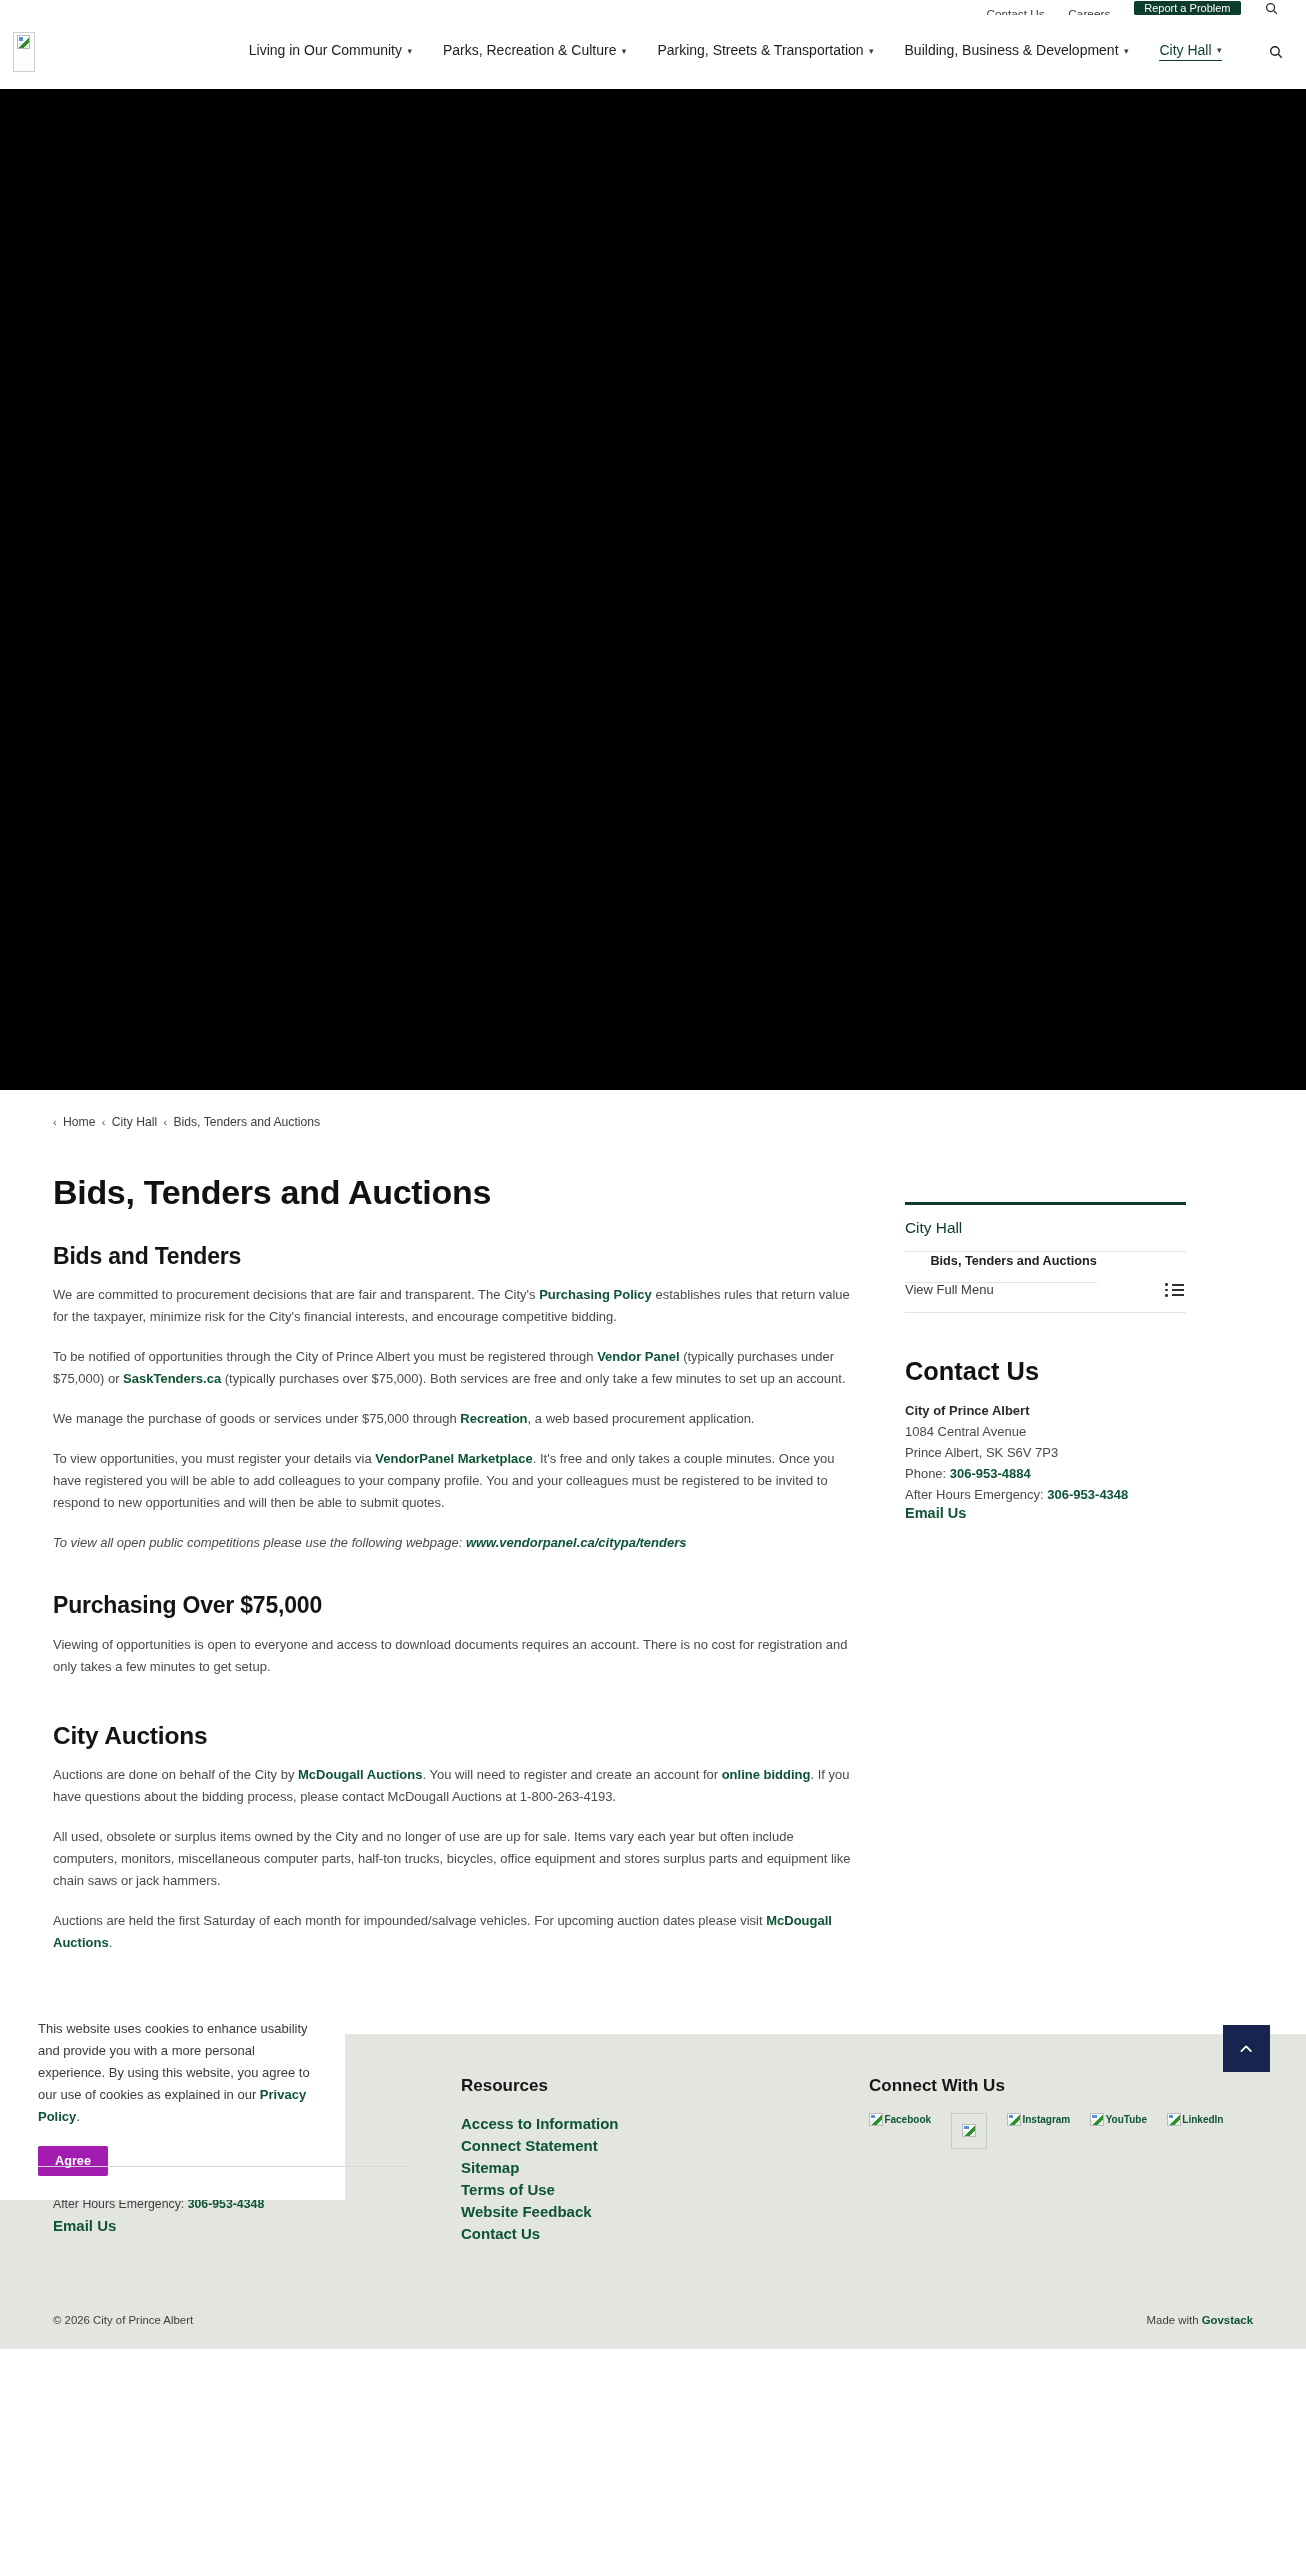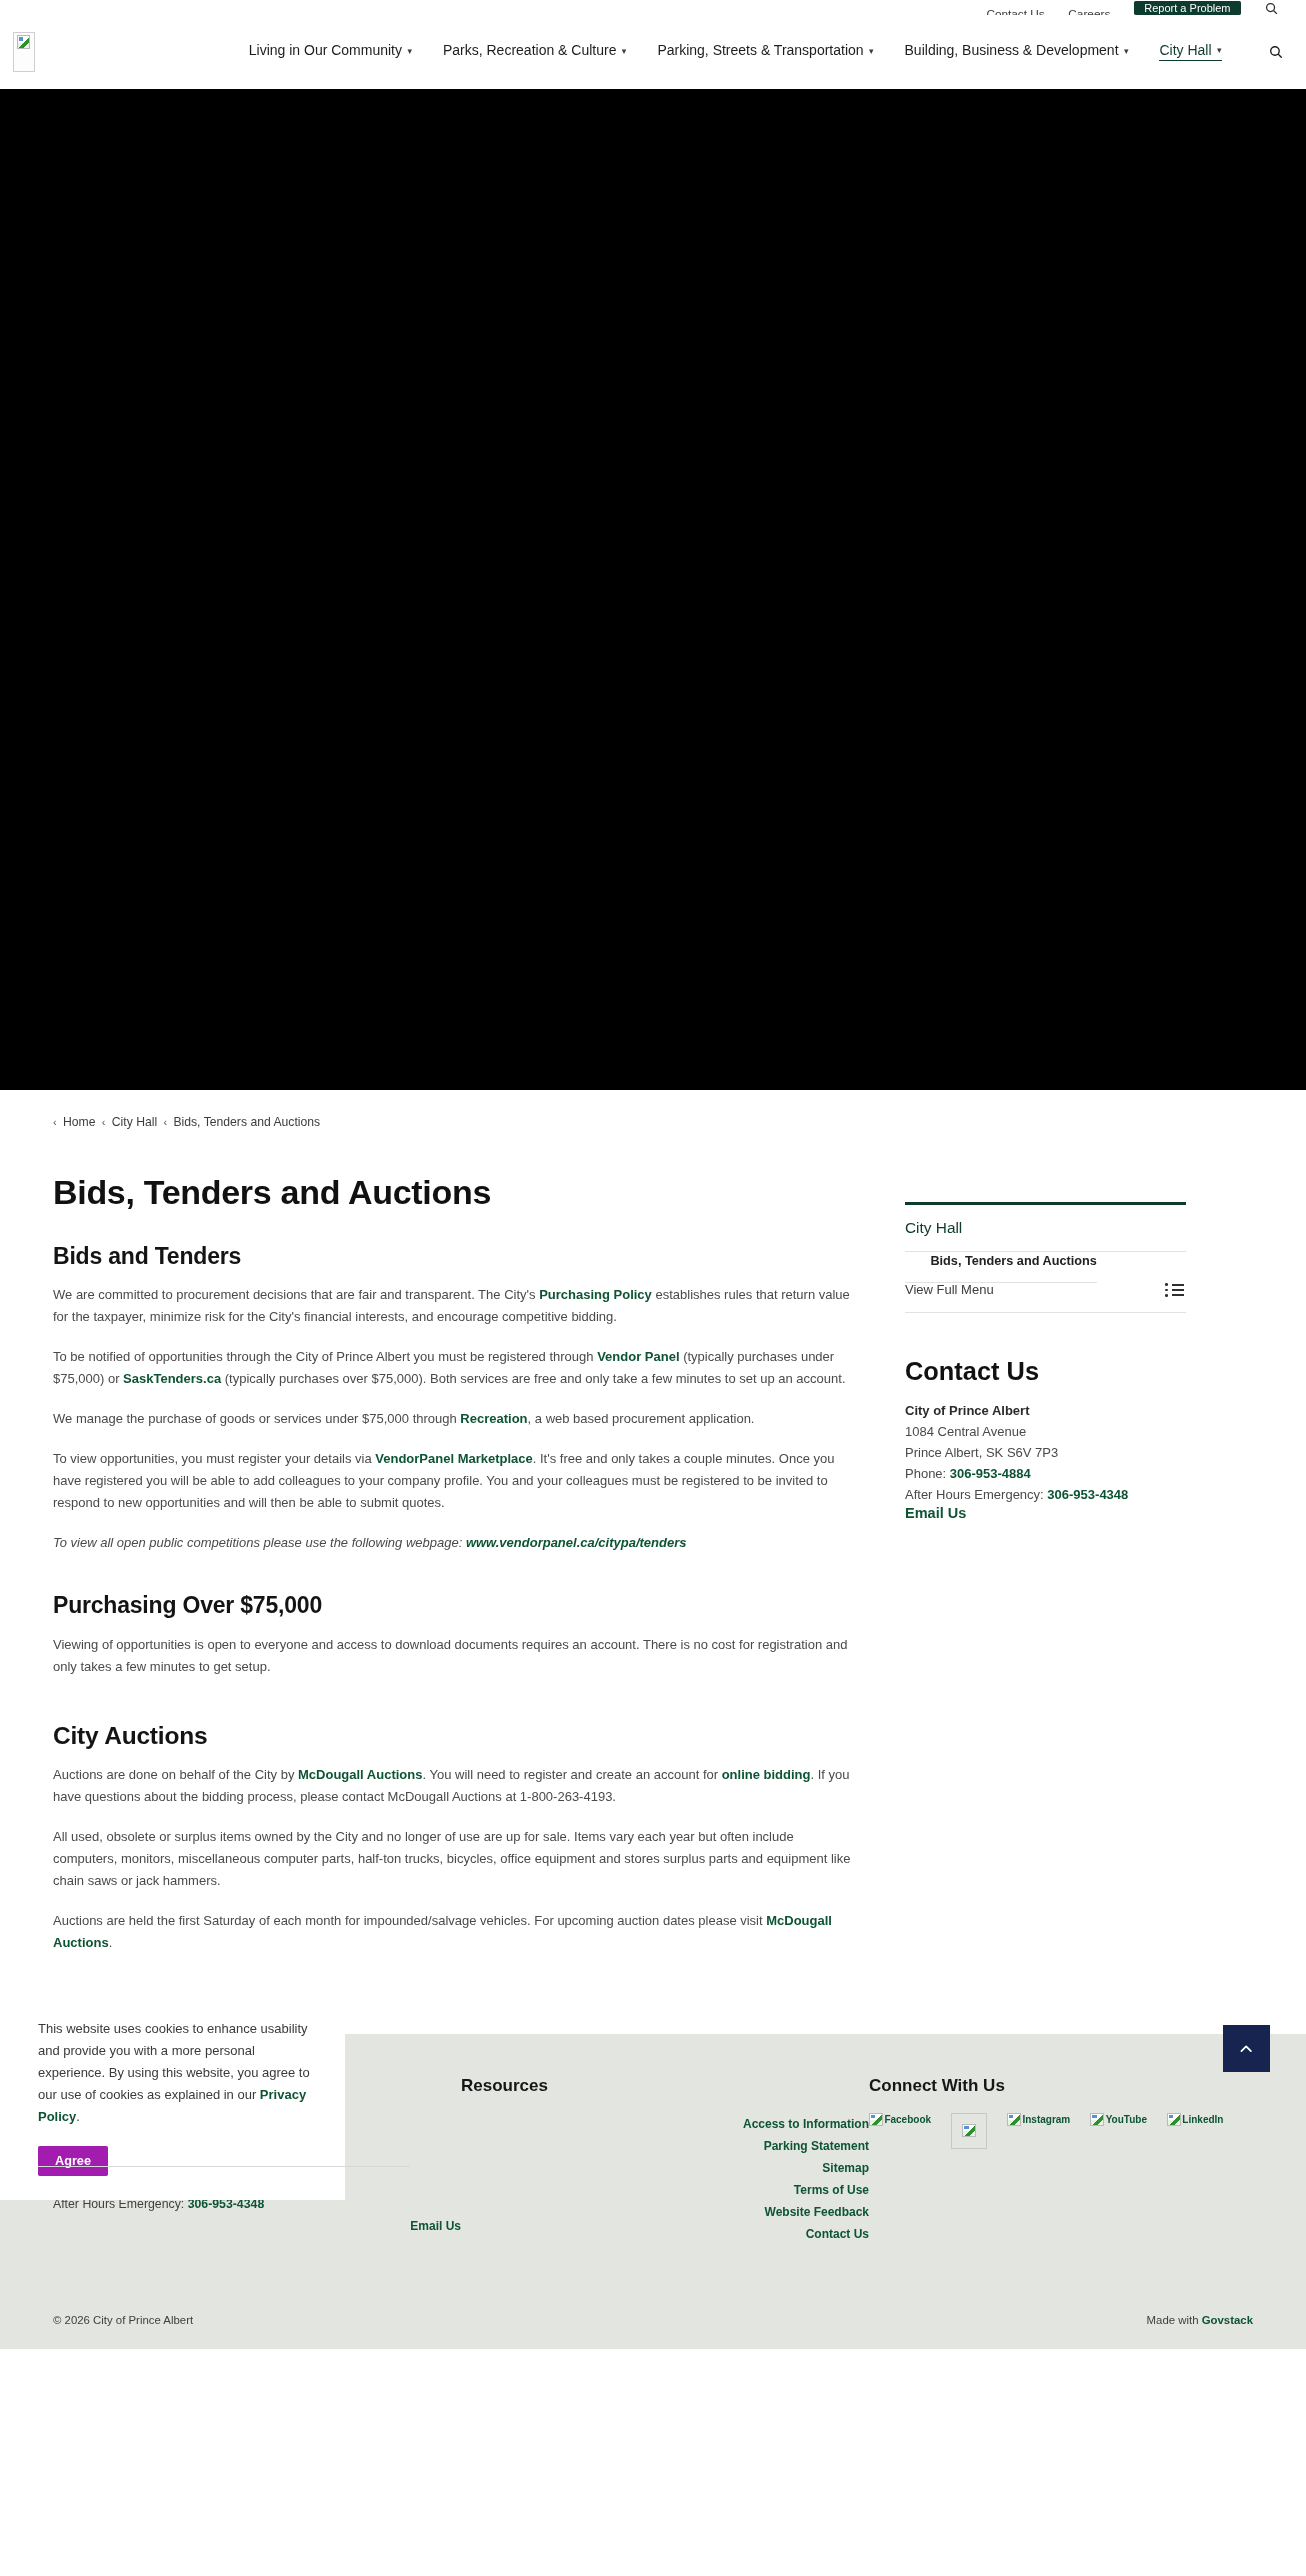--- a/index.html
+++ b/index.html
@@ -245,25 +245,24 @@
     font-size: 17px;
     font-weight: 700;
     color: #161616;
     margin-bottom: 16.3px;
   }
   .footer-line { font-size: 12.3px; line-height: 20.4px; color: #3f3f3f; }
   .footer-line.strong { font-weight: 700; color: #1f1f1f; }
   .footer-strong-val { font-weight: 700; color: #0d5434; }
   .footer-link {
     display: block;
-    font-size: 12px;
+    font-size: 15px;
     font-weight: 700;
     color: #0d5434;
     line-height: 22px;
-    text-align: right;
   }
   .social-row { display: flex; gap: 20px; align-items: flex-start; margin-top: 3.6px; }
   .social-ph {
     display: flex; align-items: center; gap: 1.8px;
     font-size: 10px; font-weight: 700; color: #0d5434;
     white-space: nowrap;
   }
   .social-box {
     width: 36px; height: 36px;
     border: 0.9px solid #c6c9c4;
@@ -453,21 +452,21 @@
       <div class="footer-line">
         <span>After Hours Emergency:</span>
         <a class="footer-strong-val">306-953-4348</a>
       </div>
       <a class="footer-link">Email Us</a>
     </div>
 
     <div class="fcol-2">
       <div class="footer-h">Resources</div>
       <a class="footer-link">Access to Information</a>
-      <a class="footer-link">Parking Statement</a>
+      <a class="footer-link">Connect Statement</a>
       <a class="footer-link">Sitemap</a>
       <a class="footer-link">Terms of Use</a>
       <a class="footer-link">Website Feedback</a>
       <a class="footer-link">Contact Us</a>
     </div>
 
     <div class="fcol-3">
       <div class="footer-h">Connect With Us</div>
       <div class="social-row">
         <a class="social-ph">

